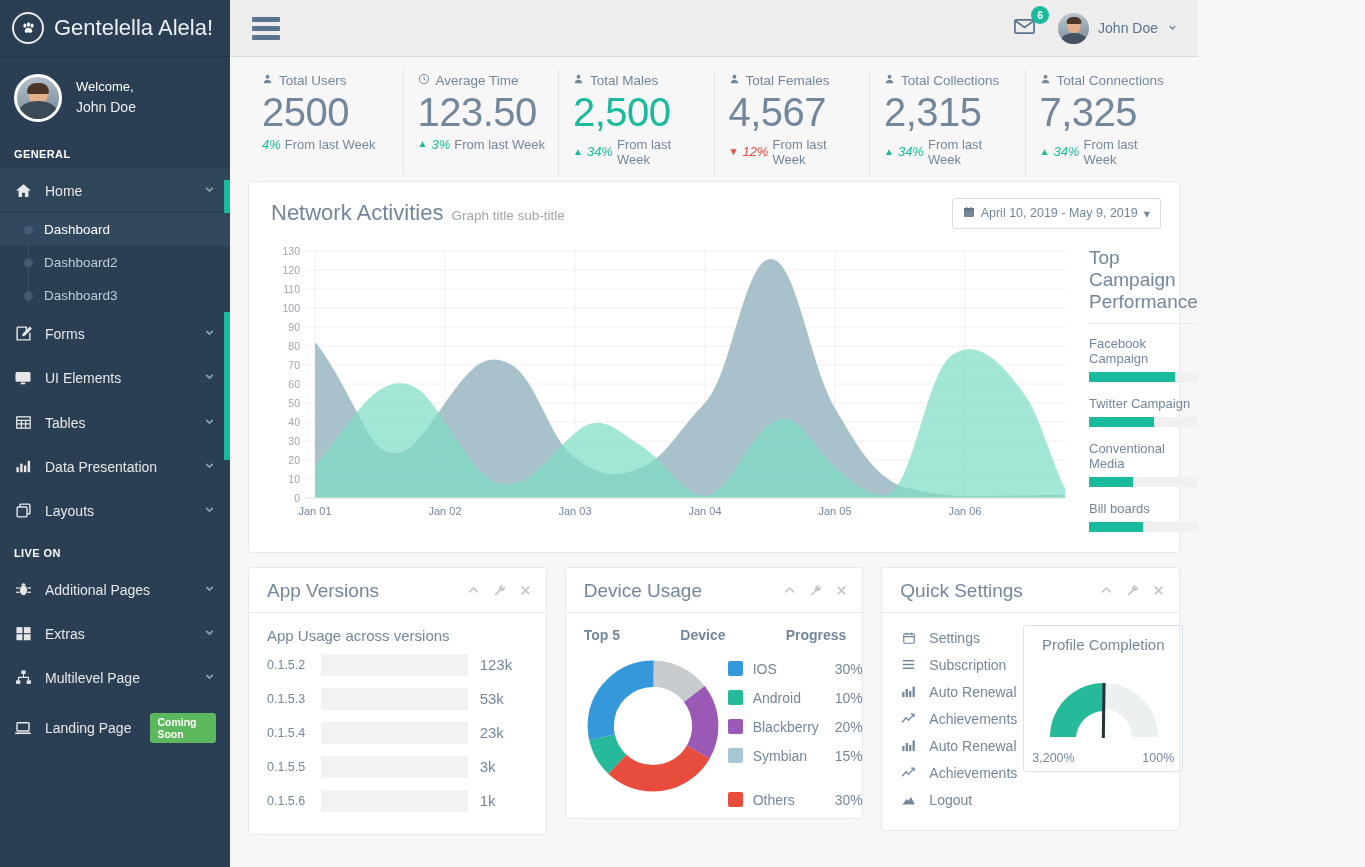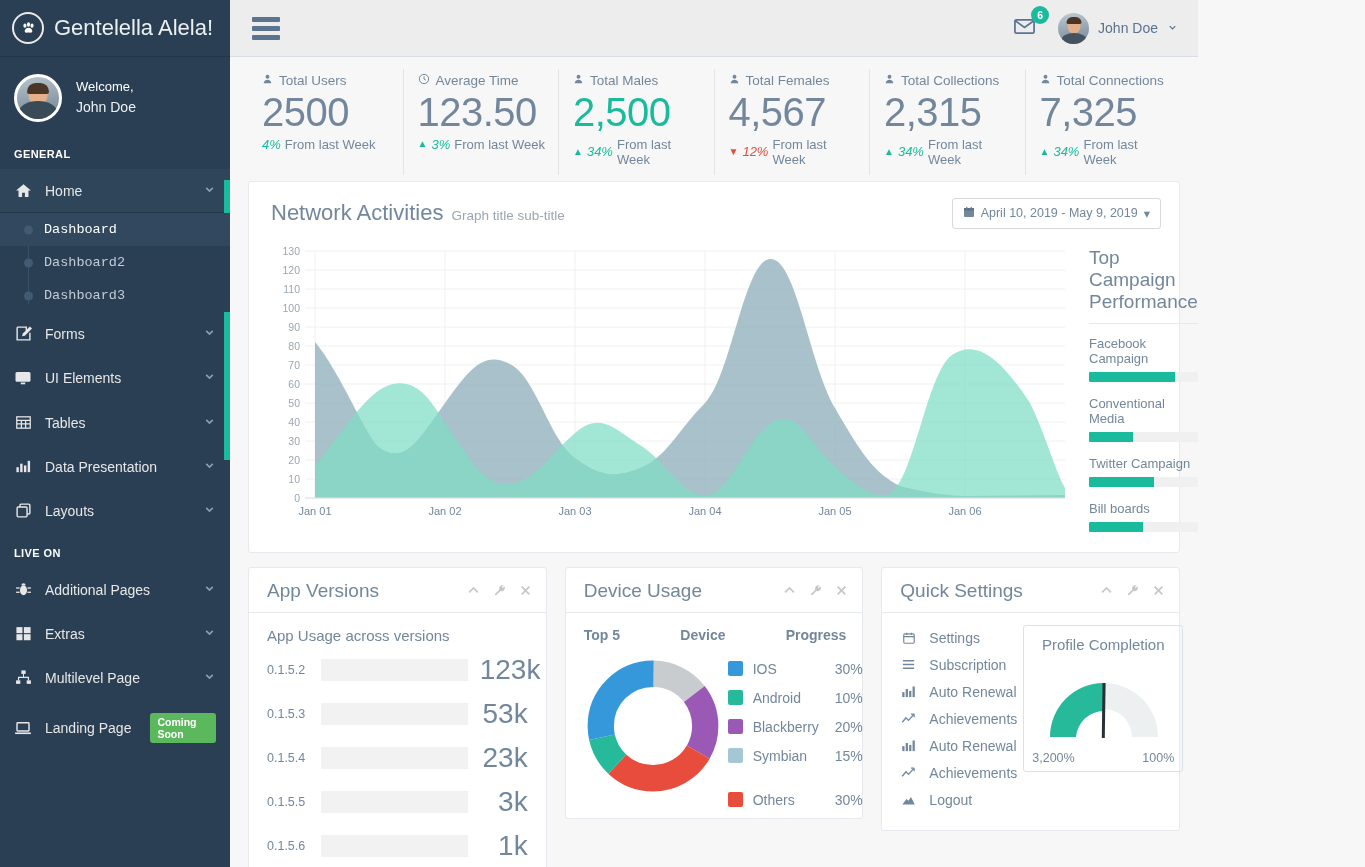--- a/index.html
+++ b/index.html
@@ -60,21 +60,21 @@
     padding: 13px 14px; font-size: 14px; color: #E7E7E7;
     cursor: pointer; border-bottom: 1px solid transparent;
   }
   .nav-item.open > .nav-link {
     background: #2F4559; border-bottom: 1px solid #25374A;
   }
   .nav-ico { width: 18px; display:inline-flex; justify-content:center; flex-shrink:0; }
   .nav-ico svg { display:block; }
   .nav-label { flex: 1; }
   .chev { opacity: .65; }
-  .subnav { list-style: none; background: #2A3F54; padding-left: 0; font-family: Liberation Mono, monospace; }
+  .subnav { list-style: none; background: #2A3F54; padding-left: 0; }
   .subnav li {
     position: relative; padding: 9px 0 9px 44px;
     font-size: 13.5px; color: #C3CDD6; cursor: pointer;
   }
   .subnav li.active { background: #31485F; color: #fff; }
   .subnav li::before {
     content:""; position:absolute; left:24px; top:50%; transform:translateY(-50%);
     width:9px; height:9px; border-radius:50%; background:#425B72;
   }
   .subnav::before {
@@ -175,21 +175,21 @@
   .panel-title { font-size: 19px; color: #73879C; }
   .panel-tools { display:flex; align-items:center; gap:12px; color:#C5C7CB; }
   .panel-tools span { cursor:pointer; display:inline-flex; }
   .panel-body { padding: 14px 18px 16px 18px; }
 
   .av-sub { font-size: 15px; color: #73879C; margin-bottom: 10px; }
   .av-row { display:flex; align-items:center; gap: 12px; margin-bottom: 12px; }
   .av-ver { font-size: 12.5px; color:#73879C; width: 42px; flex-shrink:0; }
   .av-track { flex:1; height: 22px; background:#F2F2F2; position:relative; }
   .av-fill { height:100%; background:#1ABB9C; }
-  .av-val { font-size: 28px; color:#73879C; width: 48px; text-align:right; flex-shrink:0; }
+  .av-val { font-size: 15px; color:#73879C; width: 48px; text-align:left; flex-shrink:0; }
 
   .du-head { display:flex; font-size: 14px; font-weight:bold; color:#73879C; padding-bottom: 8px; }
   .du-head .c1 { flex: 1.05; }
   .du-head .c2 { width: 104px; }
   .du-head .c3 { width: 62px; text-align:right; }
   .du-body { display:flex; align-items:flex-start; gap: 6px; }
   .donut-wrap { flex: 1.05; display:flex; align-items:center; justify-content:center; padding-top:6px;}
   .legend { width: 168px; padding-top: 10px; }
   .legend-row { display:flex; align-items:center; font-size: 14px; color:#73879C; margin-bottom: 13px; }
   .sw { width: 15px; height: 15px; border-radius:2px; margin-right: 10px; flex-shrink:0; }
@@ -664,29 +664,29 @@
               <div class="camp-title">Top Campaign Performance</div>
               <div class="camp-rule"></div>
 
               <div class="camp-item">
                 <div class="camp-name">Facebook Campaign</div>
                 <div class="bar-track">
                   <div class="bar-fill" style="width: 79%;"></div>
                 </div>
               </div>
               <div class="camp-item">
+                <div class="camp-name">Twitter Campaign</div>
+                <div class="bar-track">
+                  <div class="bar-fill" style="width: 60%;"></div>
+                </div>
+              </div>
+              <div class="camp-item">
                 <div class="camp-name">Conventional Media</div>
                 <div class="bar-track">
                   <div class="bar-fill" style="width: 40%;"></div>
-                </div>
-              </div>
-              <div class="camp-item">
-                <div class="camp-name">Twitter Campaign</div>
-                <div class="bar-track">
-                  <div class="bar-fill" style="width: 60%;"></div>
                 </div>
               </div>
               <div class="camp-item">
                 <div class="camp-name">Bill boards</div>
                 <div class="bar-track">
                   <div class="bar-fill" style="width: 50%;"></div>
                 </div>
               </div>
             </div>
           </div>

